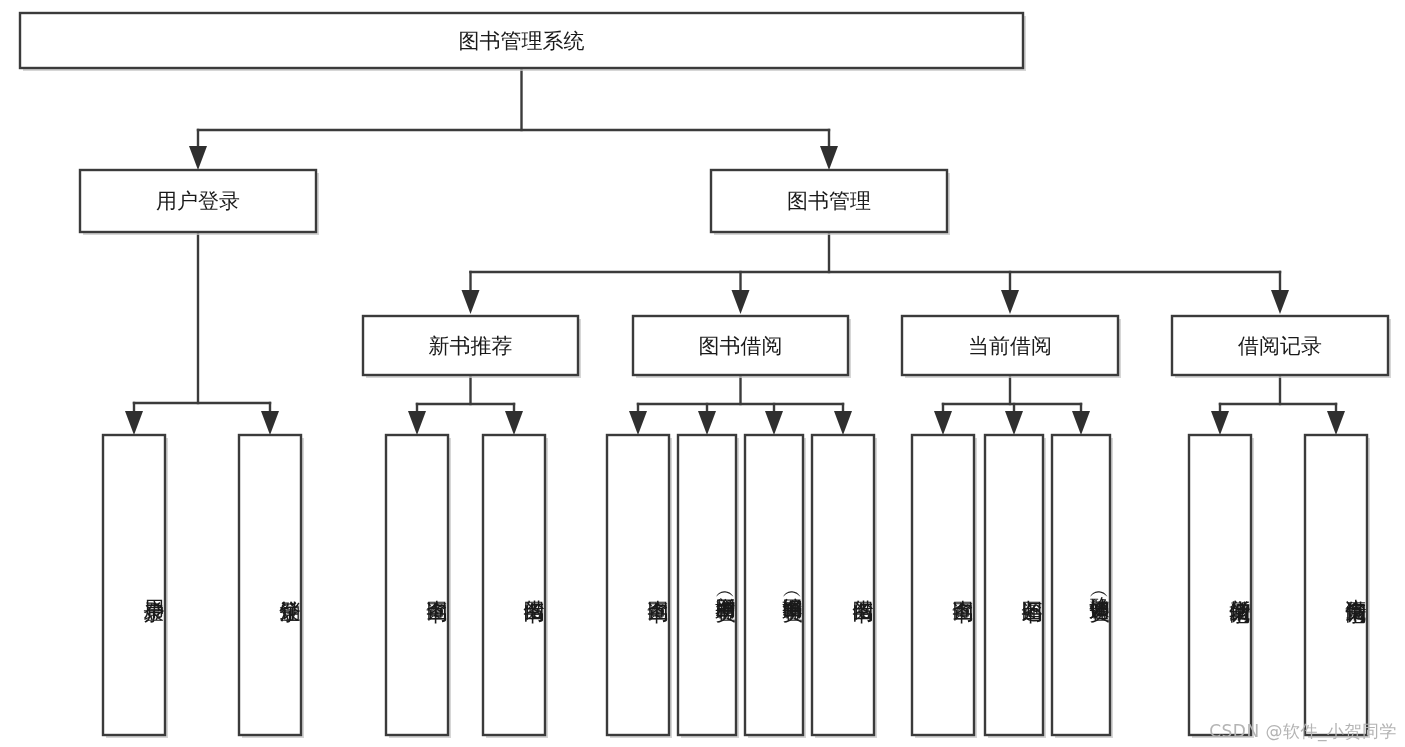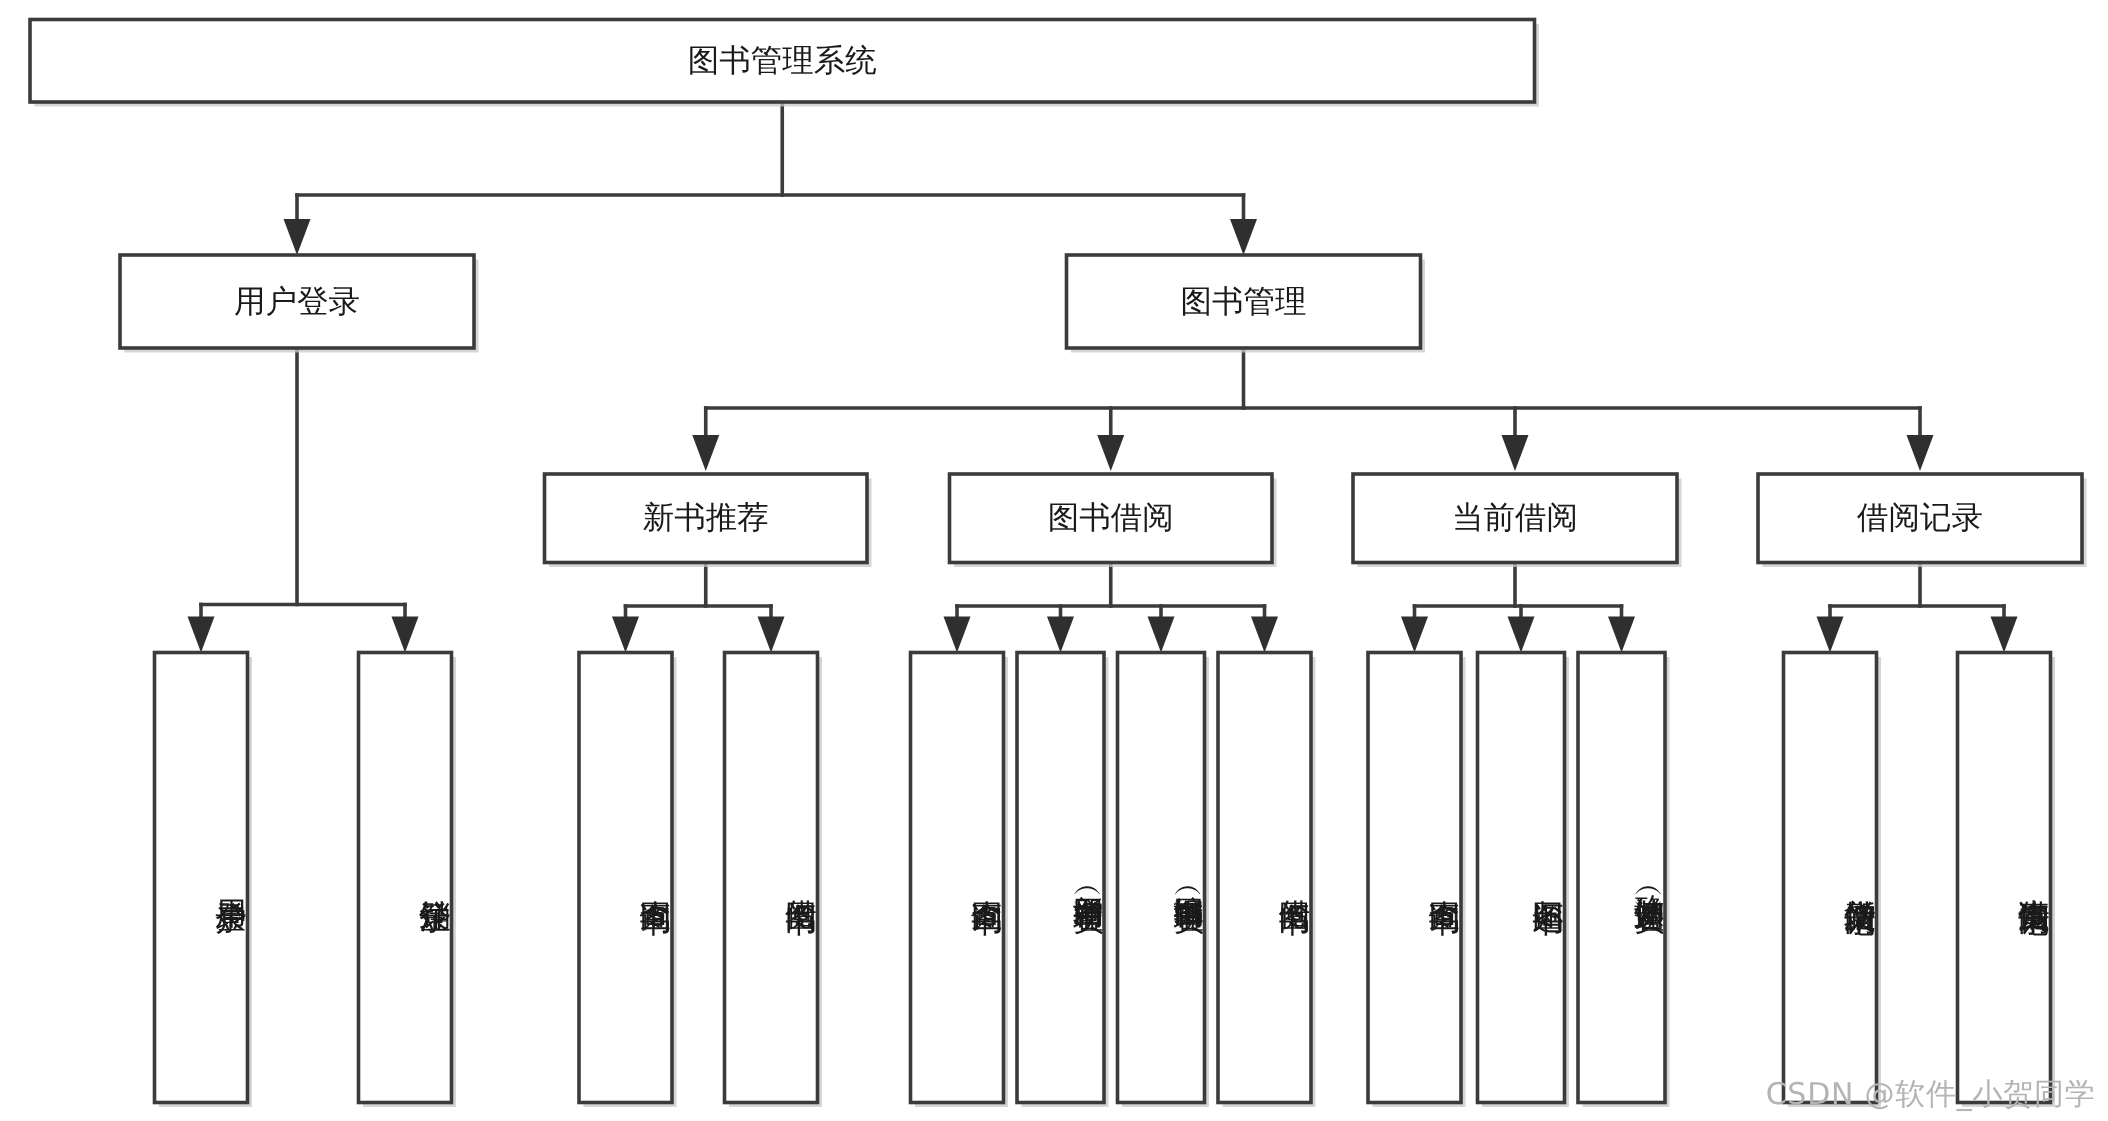--- a/index.html
+++ b/index.html
@@ -63,21 +63,21 @@
     letter-spacing: 1px;
     white-space: nowrap;
     text-align: center;
     pointer-events: none;
   }
   .watermark {
     position: absolute;
     right: 8px;
     bottom: 4px;
     font-family: "DejaVu Sans", "Liberation Sans", sans-serif;
-    font-size: 20px;
+    font-size: 17px;
     color: #b4b4b4;
     letter-spacing: 0.5px;
     white-space: nowrap;
   }
 </style>
 </head>
 <body>
 
 <div id="diagram-root">
 

